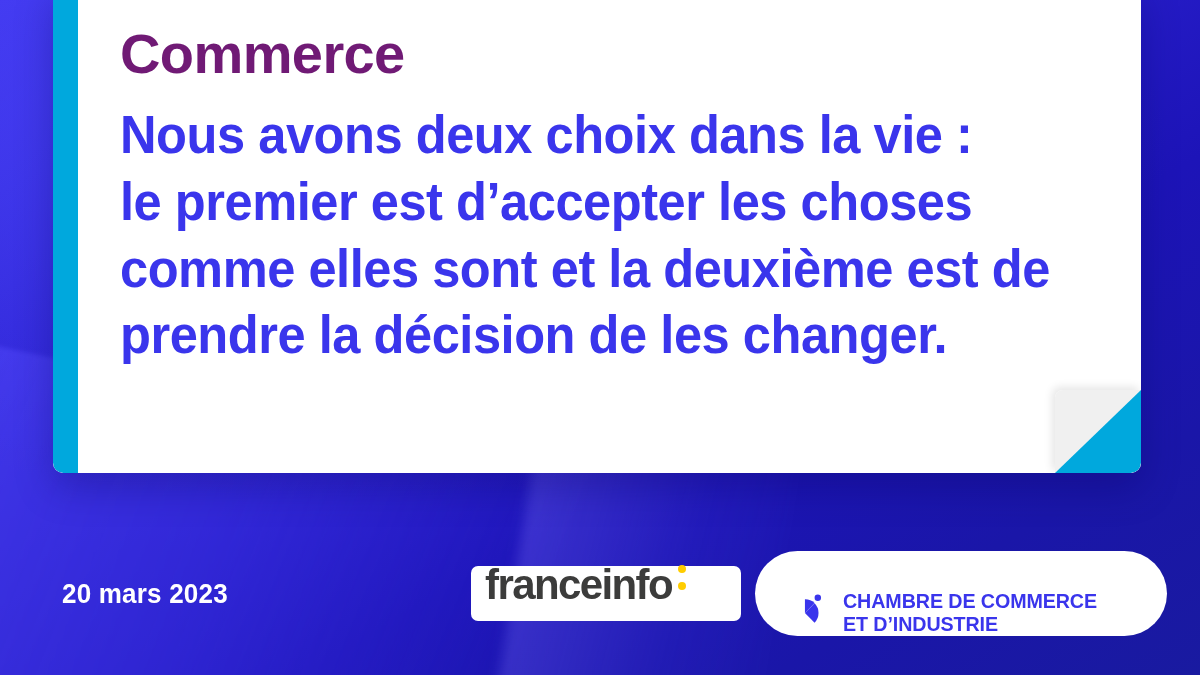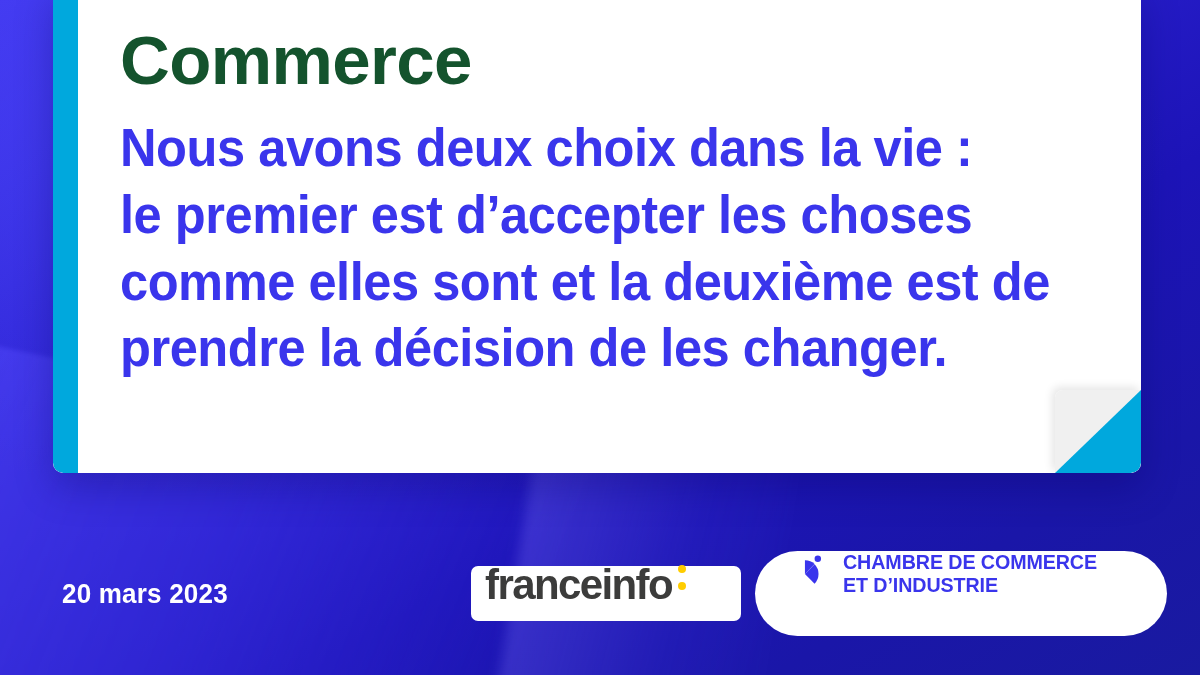--- a/index.html
+++ b/index.html
@@ -72,22 +72,22 @@
     border-radius: 0 0 0 10px;
   }
   .card-body {
     position: absolute;
     left: 67px;
     top: 14px;
     right: 30px;
     top: 14px;
   }
   .kicker {
-    color: #14532d;
-    font-size: 69px;
+    color: #701a75;
+    font-size: 56px;
     font-weight: bold;
     line-height: 1.0;
     letter-spacing: -0.6px;
     margin: 26px 0 0 0;
     white-space: nowrap;
   }
   .quote {
     color: #3a35ec;
     font-size: 53px;
     font-weight: bold;
@@ -177,21 +177,21 @@
 
   .cci-logo {
     position: absolute;
     left: 755px;
     top: 551px;
     width: 412px;
     height: 85px;
     background: #ffffff;
     border-radius: 43px;
     display: flex;
-    align-items: flex-start;
+    align-items: flex-end;
     padding-left: 26px;
     box-sizing: border-box;
   }
   .cci-mark { width: 46px; height: 46px; flex: 0 0 46px; }
   .cci-text {
     margin-left: 16px;
     color: #3a35ec;
     font-weight: bold;
     font-size: 20.5px;
     line-height: 1.12;

